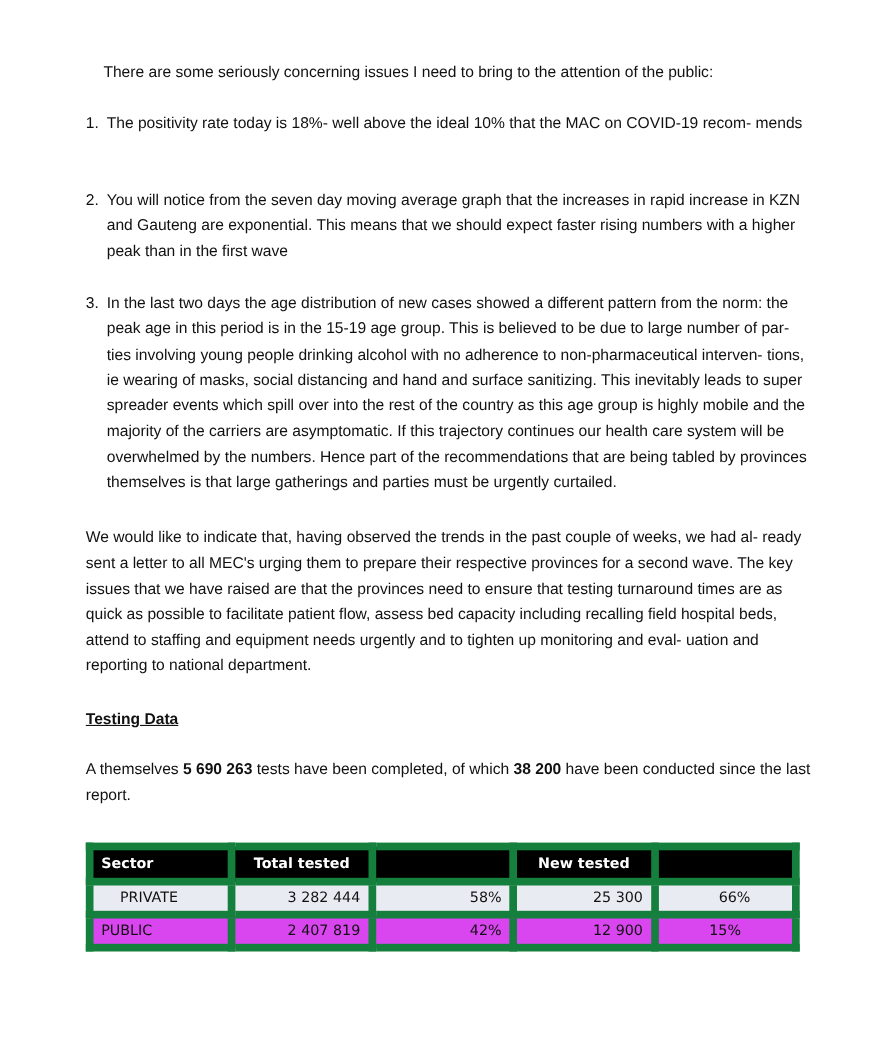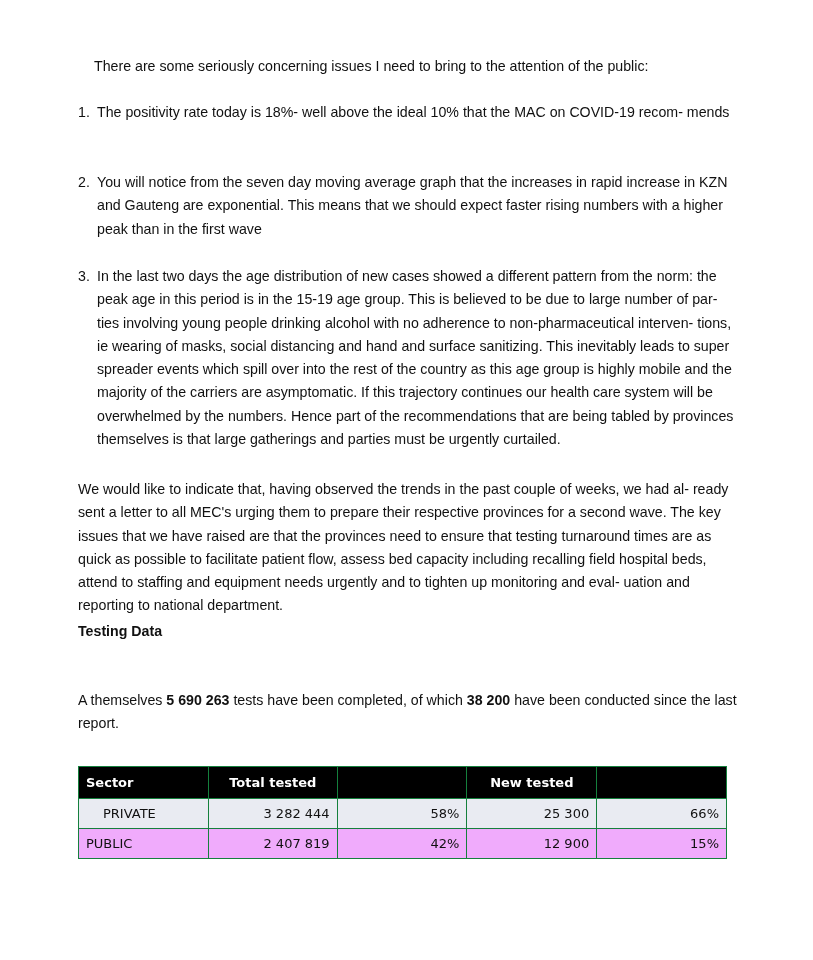--- a/index.html
+++ b/index.html
@@ -10,41 +10,41 @@
     }
     .p { position: absolute; left: 78px; width: 660px; line-height: 23.3px; margin: 0; }
     .intro { top: 55px; margin-left: 16px; }
     .li { position: absolute; left: 78px; width: 660px; line-height: 23.3px; }
     .li .num { position: absolute; left: 0; top: 0; }
     .li .txt { margin-left: 19px; display: block; }
     .item1 { top: 101px; }
     .item2 { top: 171px; }
     .item3 { top: 265px; }
     .para2 { top: 478px; }
-    .heading { position: absolute; left: 78px; top: 620px; font-weight: bold; line-height: 23px; }
+    .heading { position: absolute; left: 78px; top: 643px; font-weight: bold; text-decoration: underline; line-height: 23px; }
     .para3 { top: 689px; }
     b { font-weight: bold; }
 
     table.data {
       position: absolute; left: 78px; top: 766px;
       border-collapse: collapse; width: 649px;
       font-family: "DejaVu Sans", sans-serif; font-size: 13px;
     }
     table.data td {
-      height: 30px; padding: 0 7px; border: 1px solid #15803d; box-sizing: border-box;
+      height: 30px; padding: 0 7px; border: 7px solid #15803d; box-sizing: border-box;
     }
     table.data tr.hdr td, table.data tr.tot td { background: #000000; color: #ffffff; font-weight: bold; }
     table.data tr.hdr td { height: 32px; }
     table.data tr.r1 td { background: #e9ebf2; padding-left: 24px; }
-    table.data tr.r2 td { background: #f0abfc; }
+    table.data tr.r2 td { background: #d946ef; }
     .c1 { width: 130px; text-align: left; }
     .c2 { width: 129px; text-align: right; }
     .c3 { width: 130px; text-align: right; }
     .c4 { width: 130px; text-align: right; }
-    .c5 { width: 130px; text-align: right; }
+    .c5 { width: 130px; text-align: center; }
     tr.hdr .c2, tr.hdr .c4 { text-align: center; }
   </style>
 </head>
 <body>
 
 <p class="p intro">There are some seriously concerning issues I need to bring to the attention of the public:</p>
 
 <div class="li item1">
   <span class="num">1.</span>
   <span class="txt">The positivity rate today is 18%- well above the ideal 10% that the MAC on COVID-19 recom- mends</span>

